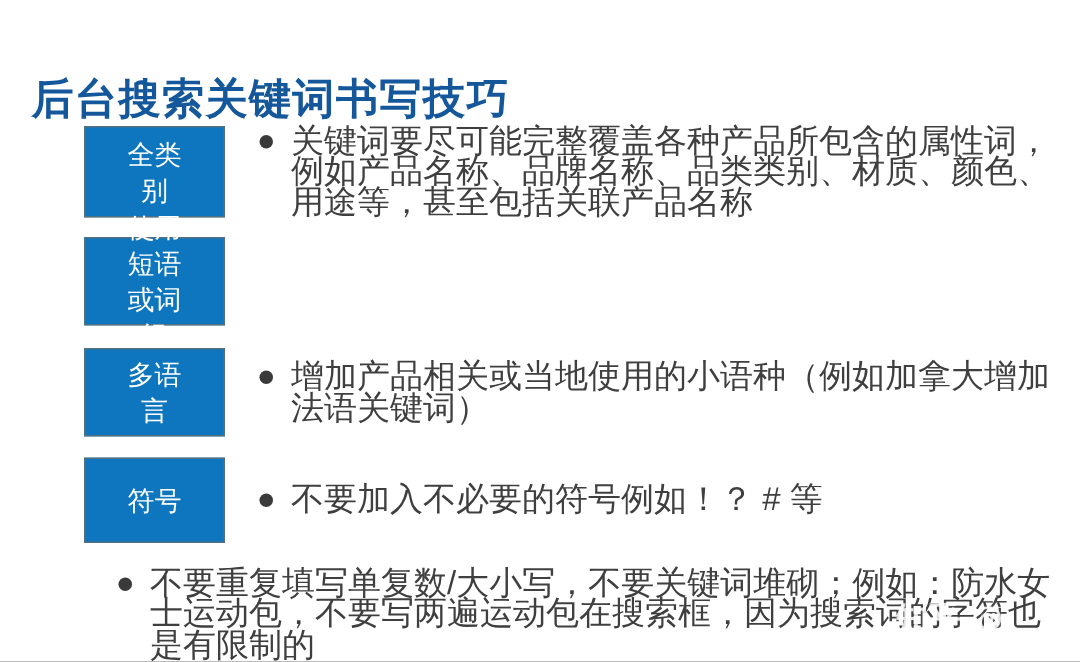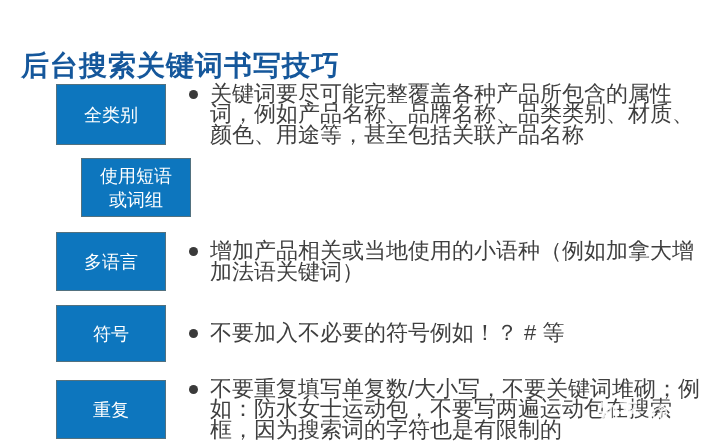--- a/index.html
+++ b/index.html
@@ -16,32 +16,32 @@
     color:var(--title-blue,#15579B);
     letter-spacing:1px;
     white-space:nowrap;
     margin-top:39px;
   }
   .row{
     position:absolute;left:56px;right:8px;
     display:flex;align-items:center;
   }
   .row-1{top:84px;height:61px;}
-  .row-2{top:158px;height:59px;margin-left:25px;}
+  .row-2{top:158px;height:59px;}
   .row-3{top:232px;height:59px;}
   .row-4{top:305px;height:57px;}
   .row-5{top:380px;height:59px;}
   .cat-box{
-    flex:none;width:110px;height:100%;
+    flex:none;width:94px;height:100%;
     box-sizing:border-box;
     background:var(--box-blue,#0D76BE);
     border:1px solid rgba(140,110,75,0.55);
     display:flex;align-items:center;justify-content:center;
     text-align:center;
-    padding:0 14px;
+    padding:0 26px;
   }
   .cat-box span{
     color:var(--box-label,#FFFFFF);
     font-size:18px;line-height:24px;font-weight:400;
   }
   .content{
     display:flex;align-items:flex-start;
     margin-left:23px;flex:1;
   }
   .dot{
@@ -100,23 +100,20 @@
     <div class="cat-box">
       <span>多语言</span>
     </div>
     <div class="content">
       <span class="dot"></span>
       <div class="tip-text">增加产品相关或当地使用的小语种（例如加拿大增加法语关键词）</div>
     </div>
   </div>
 
   <div class="row row-5">
-    <div class="cat-box">
-      <span>重复</span>
-    </div>
     <div class="content">
       <span class="dot"></span>
       <div class="tip-text">不要重复填写单复数/大小写，不要关键词堆砌；例如：防水女士运动包，不要写两遍运动包在搜索框，因为搜索词的字符也是有限制的</div>
     </div>
   </div>
 
   <div class="watermark">知乎 @</div>
 
 </div>
 

